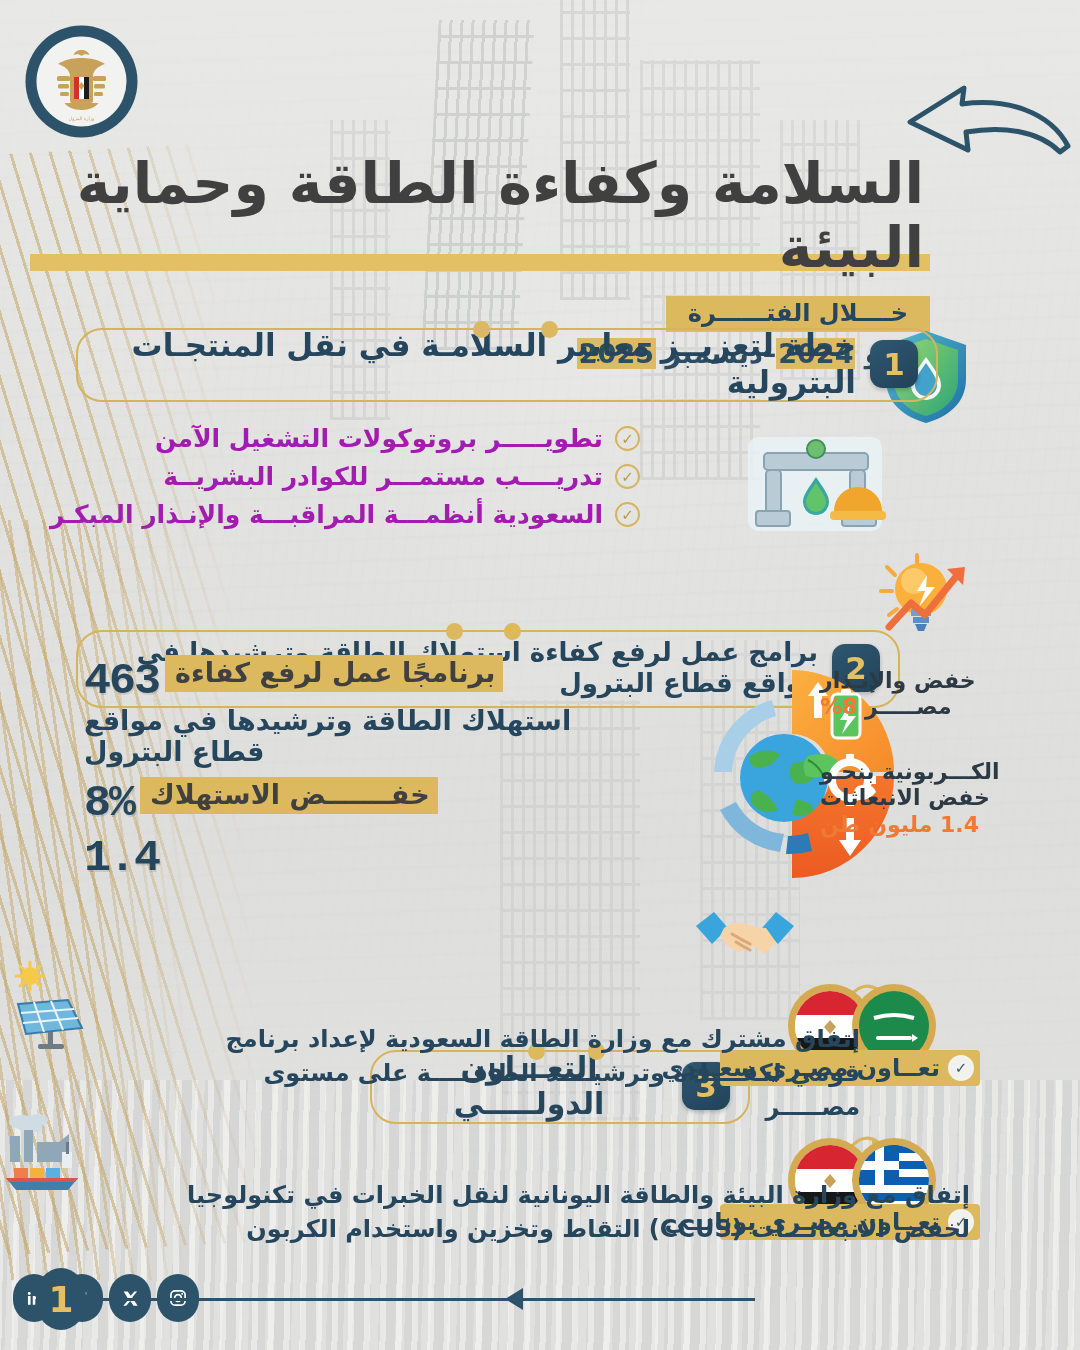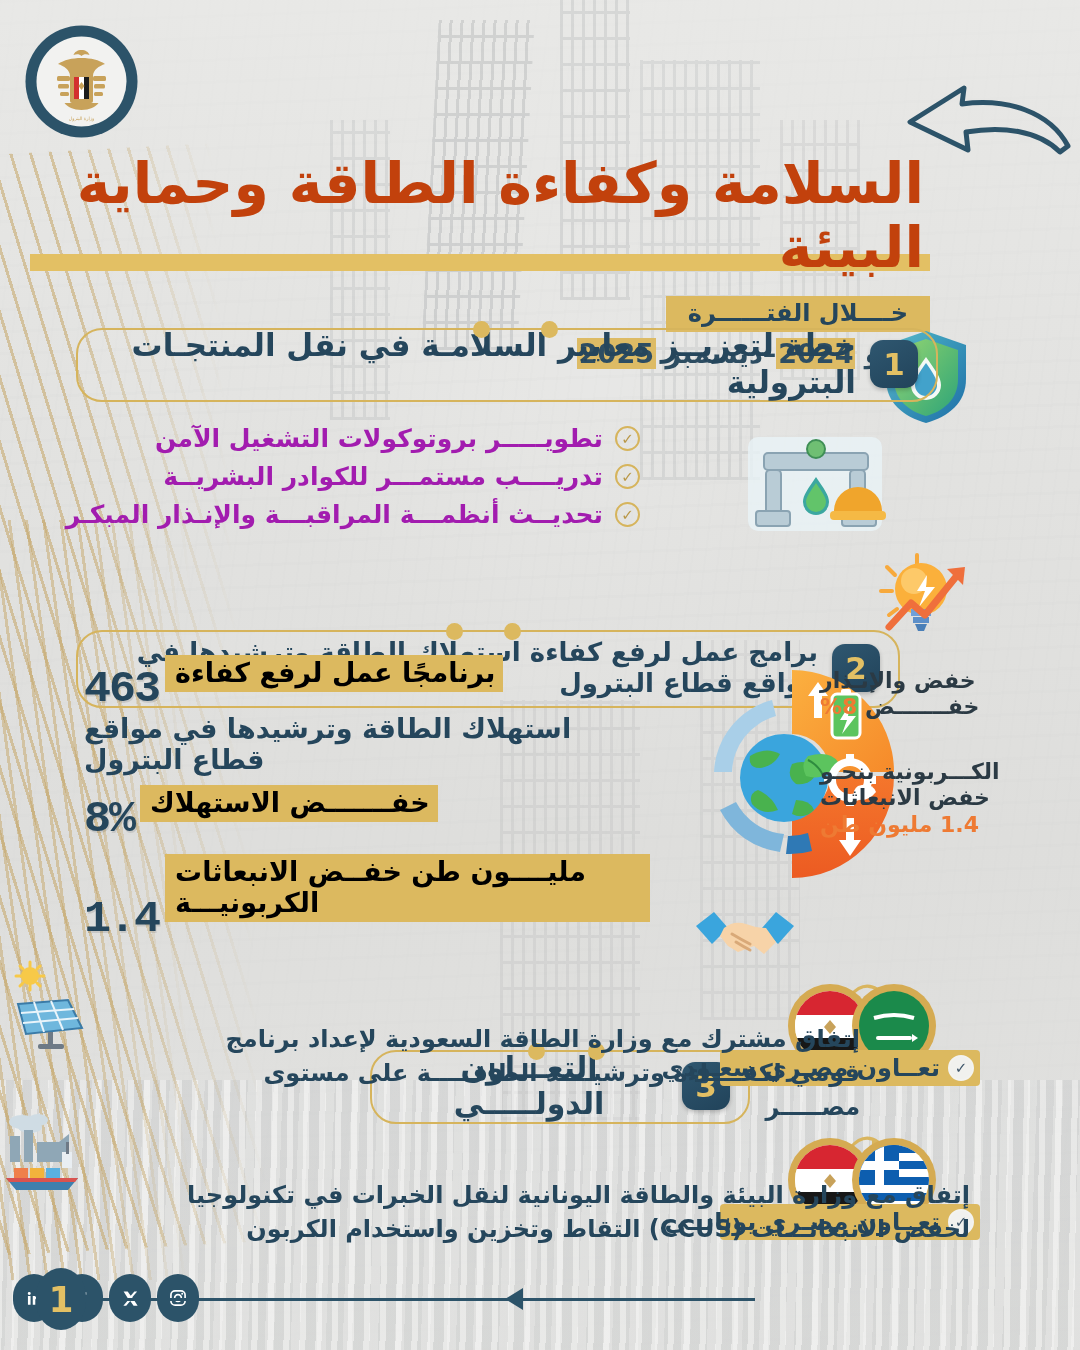--- a/index.html
+++ b/index.html
@@ -66,21 +66,21 @@
   
   #logo{ left:24px; top:24px; width:115px; height:115px; }
   #logo svg{ display:block; }
 
   
   #deco-arrow{ right:0px; top:78px; width:190px; height:90px; }
 
   
   #title-wrap{ right:150px; top:152px; width:900px; text-align:right; }
   .main-title{
-    font-size:57px; font-weight:bold; color:#c2410c; line-height:1.12;
+    font-size:57px; font-weight:bold; color:#404040; line-height:1.12;
     letter-spacing:-1px; display:inline-block; position:relative; padding:0 6px;
   }
   .main-title .hl{
     position:absolute; right:0; left:0; bottom:9px; height:17px;
     background:#e3c064; z-index:-1;
   }
   .period-box{
     margin-top:16px; display:inline-block; background:#dcb95f;
     padding:3px 22px 5px 22px;
   }
@@ -131,22 +131,22 @@
   #sec2-icon{ right:105px; top:553px; width:108px; height:92px; }
 
   
   #stats{ right:430px; top:655px; width:566px; text-align:left; }
   .stat-row{ display:flex; align-items:flex-end; justify-content:flex-start; flex-direction:row-reverse; }
   .stat-num{
     font-size:45px; font-weight:bold; color:#25465c; line-height:.95;
     letter-spacing:-2px; text-shadow:1px 2px 0 rgba(0,0,0,.10);font-family:Liberation Mono, monospace;
   }
   .stat-lbl{
-    font-size:27px; font-weight:bold; color:#000000;
-    background:#dcb95f; padding:2px 8px 4px 10px; margin-left:6px; margin-bottom:20px;
+    font-size:27px; font-weight:bold; color:#404040;
+    background:#dcb95f; padding:2px 8px 4px 10px; margin-left:6px; margin-bottom:12px;
   }
   .stat-sub{ font-size:27px; font-weight:bold; color:#25465c; text-align:left; margin-top:1px; }
 
   
   #donut{ right:160px; top:660px; width:240px; height:224px; }
   #donut-labels{ right:20px; top:668px; width:240px; text-align:left; }
   .dl1{ font-size:22px; font-weight:bold; color:#2b3a44; line-height:1.2;}
   .dl1 .o{ color:#ee7a33; }
   .dl2{ margin-top:38px; font-size:22px; font-weight:bold; color:#2b3a44; line-height:1.2;}
   .dl2 .o{ color:#ee7a33; }
@@ -313,21 +313,21 @@
   <div class="bullet">
     <span class="chk">✓</span>
     <span class="btxt">تطويـــــر بروتوكولات التشغيل الآمن</span>
   </div>
   <div class="bullet">
     <span class="chk">✓</span>
     <span class="btxt">تدريــــب مستمـــر للكوادر البشريــة</span>
   </div>
   <div class="bullet">
     <span class="chk">✓</span>
-    <span class="btxt">تحديــث أنظمـــة المراقبـــة والإنـذار المبكـر</span>
+    <span class="btxt">السعودية أنظمـــة المراقبـــة والإنـذار المبكـر</span>
   </div>
 </div>
 
 <div class="layer" id="sec2-icon">
   <svg viewBox="0 0 108 92" width="108" height="92" aria-hidden="true">
     <g stroke="#f7a93c" stroke-width="4" stroke-linecap="round">
       <path d="M20 14 L28 22"></path>
         <path d="M14 38 L25 38"></path>
         <path d="M22 62 L30 56"></path>
       <path d="M50 2 L50 12"></path>
@@ -396,21 +396,21 @@
       </g>
       <path d="M178 126 q14-4 18 6 q-10 12-22 6 q-2-8 4-12z"></path>
     </g>
     <path d="M166 158 v22 h-7 l11 16 11-16 h-7 v-22z" fill="#fff"></path>
   </svg>
 </div>
 
 <div class="layer" id="donut-labels">
   <div class="dl1">
     <div>خفض والإنـذار</div>
-    <div><span>خفـــــــض</span>
+    <div><span>مصـــــر</span>
          <span class="o">8%</span></div>
   </div>
   <div class="dl2">
     <div>الكـــربونية بنحـو</div>
     <div>خفض الانبعاثات</div>
     <div><span class="o">1.4</span>
          <span class="o">مليون طن</span></div>
   </div>
 </div>
 
@@ -419,21 +419,20 @@
     <span class="stat-num">463</span>
     <span class="stat-lbl">برنامجًا عمل لرفع كفاءة</span>
   </div>
   <div class="stat-sub">استهلاك الطاقة وترشيدها في مواقع قطاع البترول</div>
   <div class="stat-row" style="margin-top:10px;">
     <span class="stat-num">8%</span>
     <span class="stat-lbl">خفـــــــض الاستهلاك</span>
   </div>
   <div class="stat-row" style="margin-top:12px;">
     <span class="stat-num">1.4</span>
-    <span class="stat-lbl">مليــــون طن خفــض الانبعاثات الكربونيـــة</span>
   </div>
 </div>
 
 <div class="layer" id="sec3-icon">
   <svg viewBox="0 0 110 70" width="110" height="70" aria-hidden="true">
     <path d="M6 26 L24 12 L38 28 L22 44 Z" fill="#3aa5dd"></path>
     <path d="M104 26 L86 12 L72 28 L88 44 Z" fill="#3aa5dd"></path>
     <path d="M34 28 q10-8 22-4 q10 4 20 4 l10 14 -12 12 -10-8 -16 6 -10-6 -8-10z" fill="#f7d3a8"></path>
     <path d="M42 34 q10 6 18 10" stroke="#d9a978" stroke-width="3" fill="none" stroke-linecap="round"></path>
     <path d="M46 42 q8 5 14 8" stroke="#d9a978" stroke-width="3" fill="none" stroke-linecap="round"></path>

